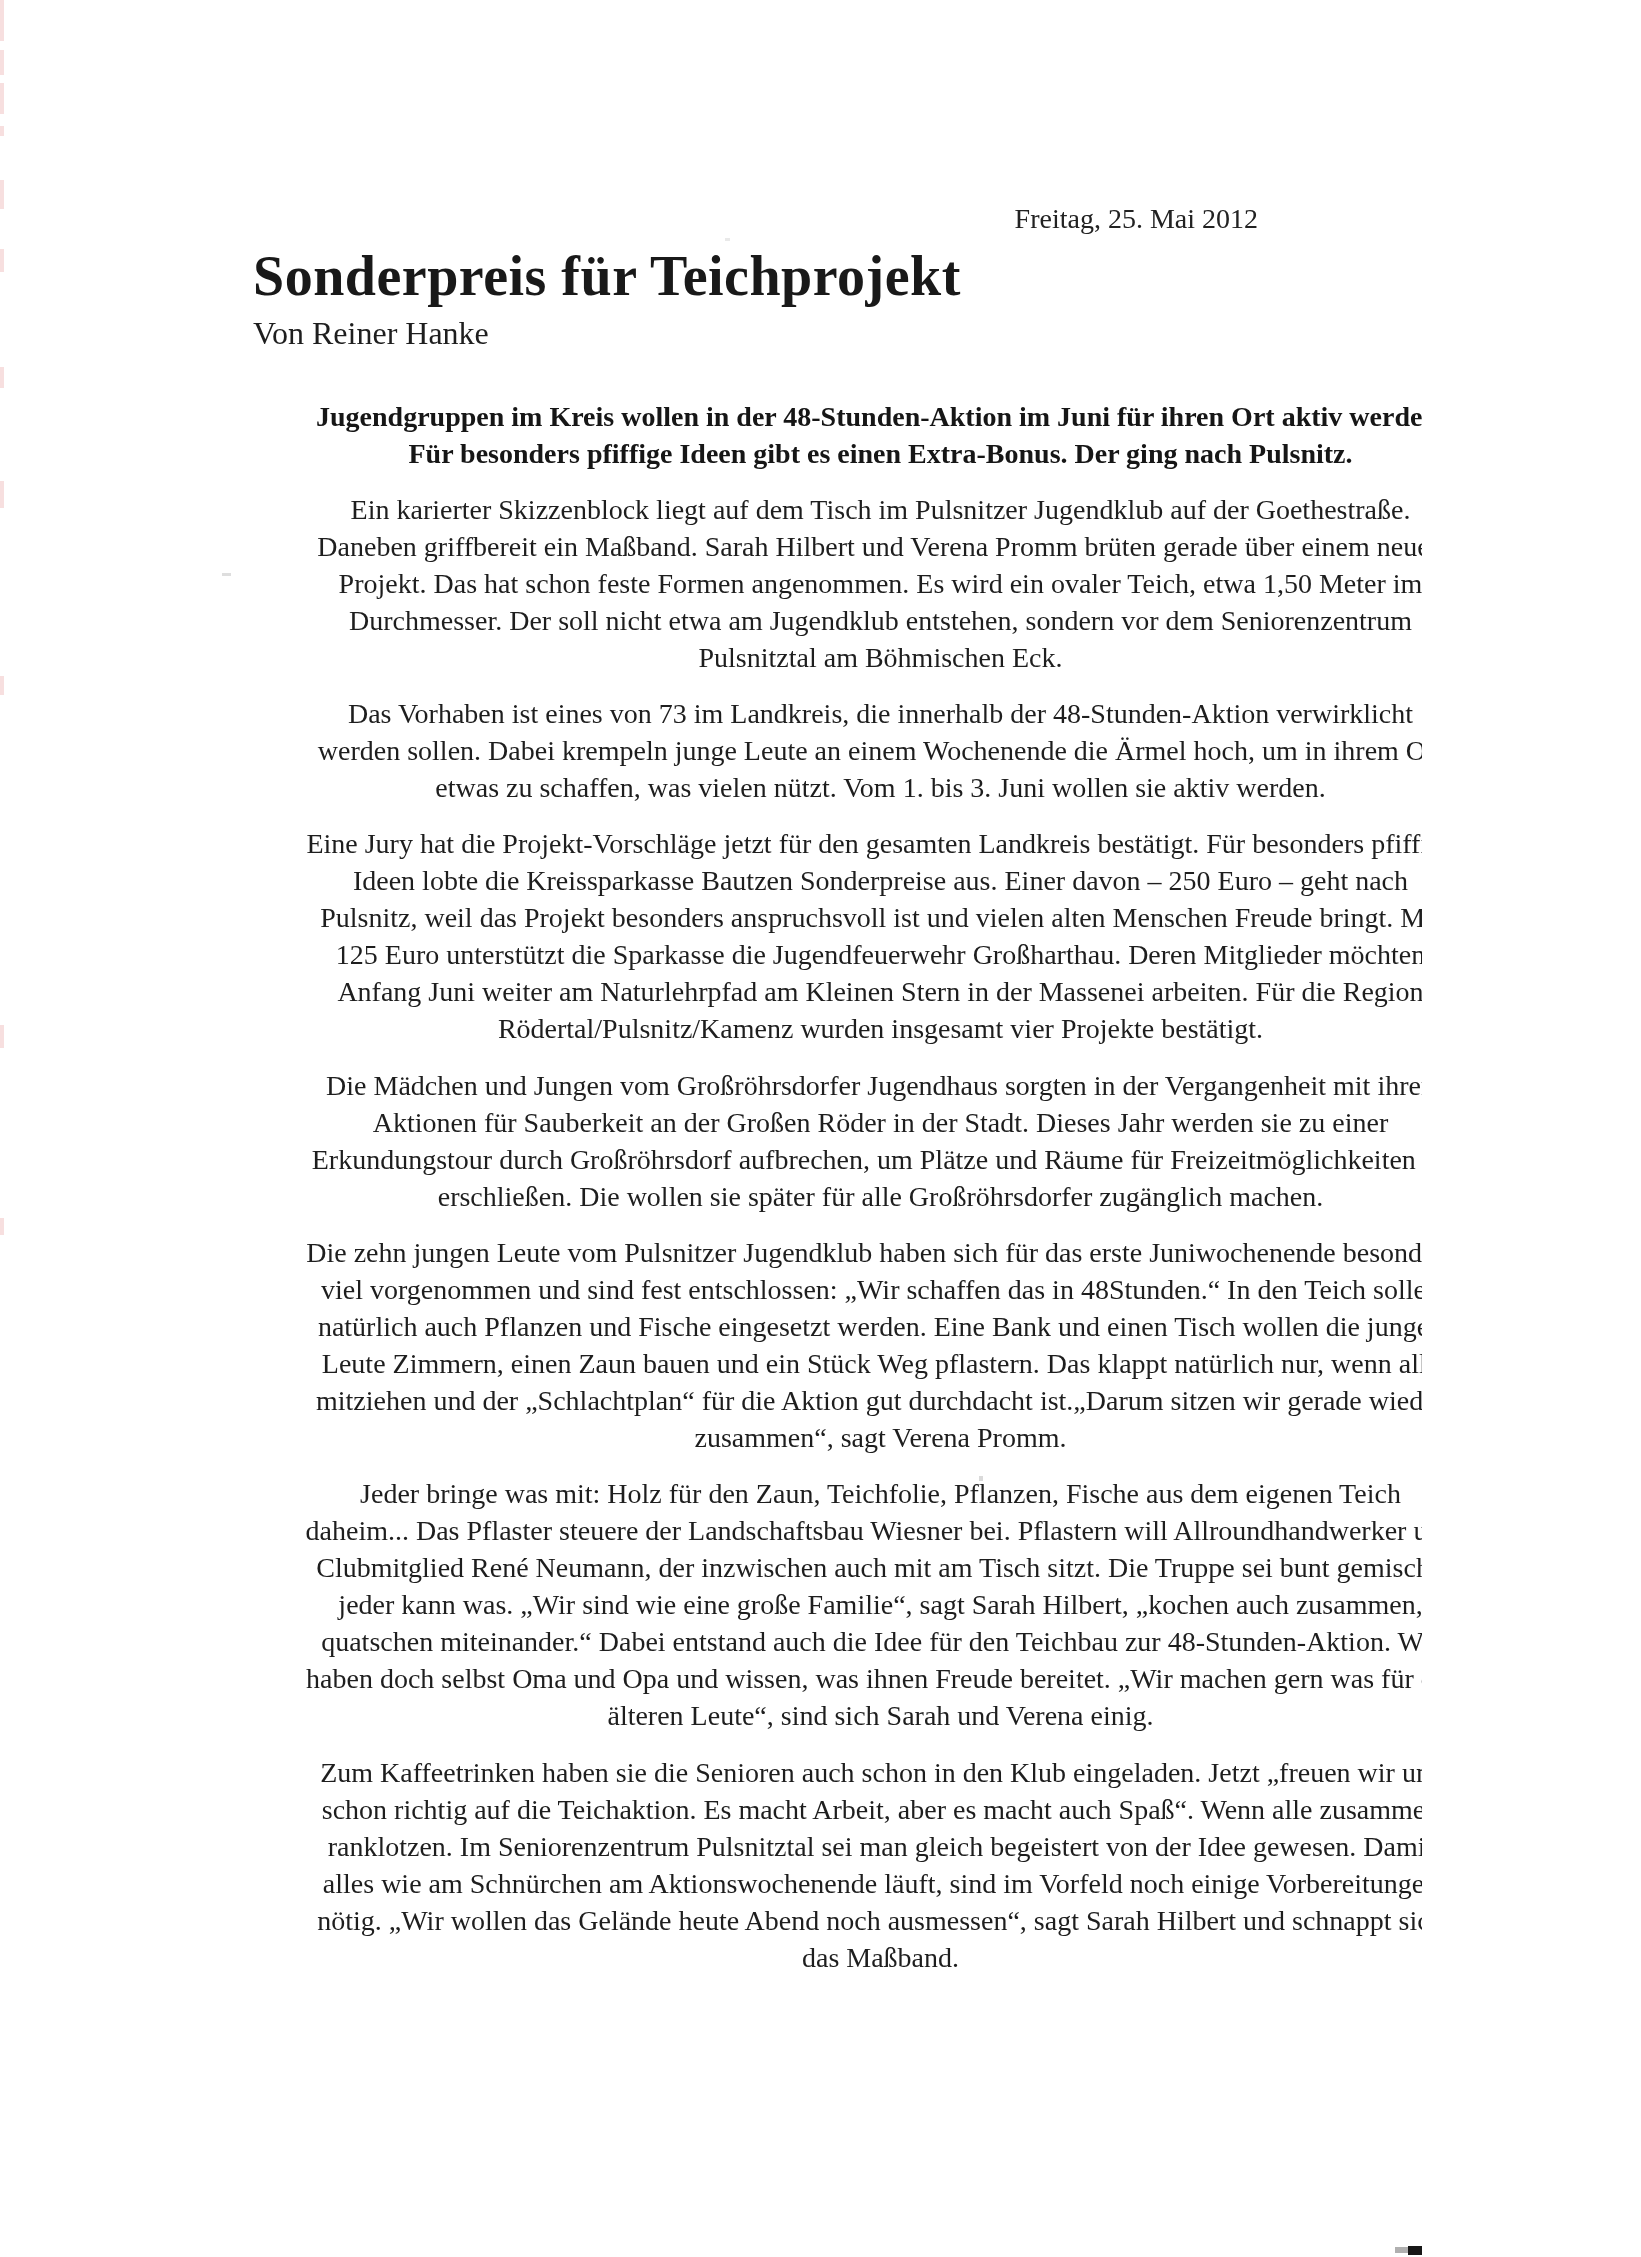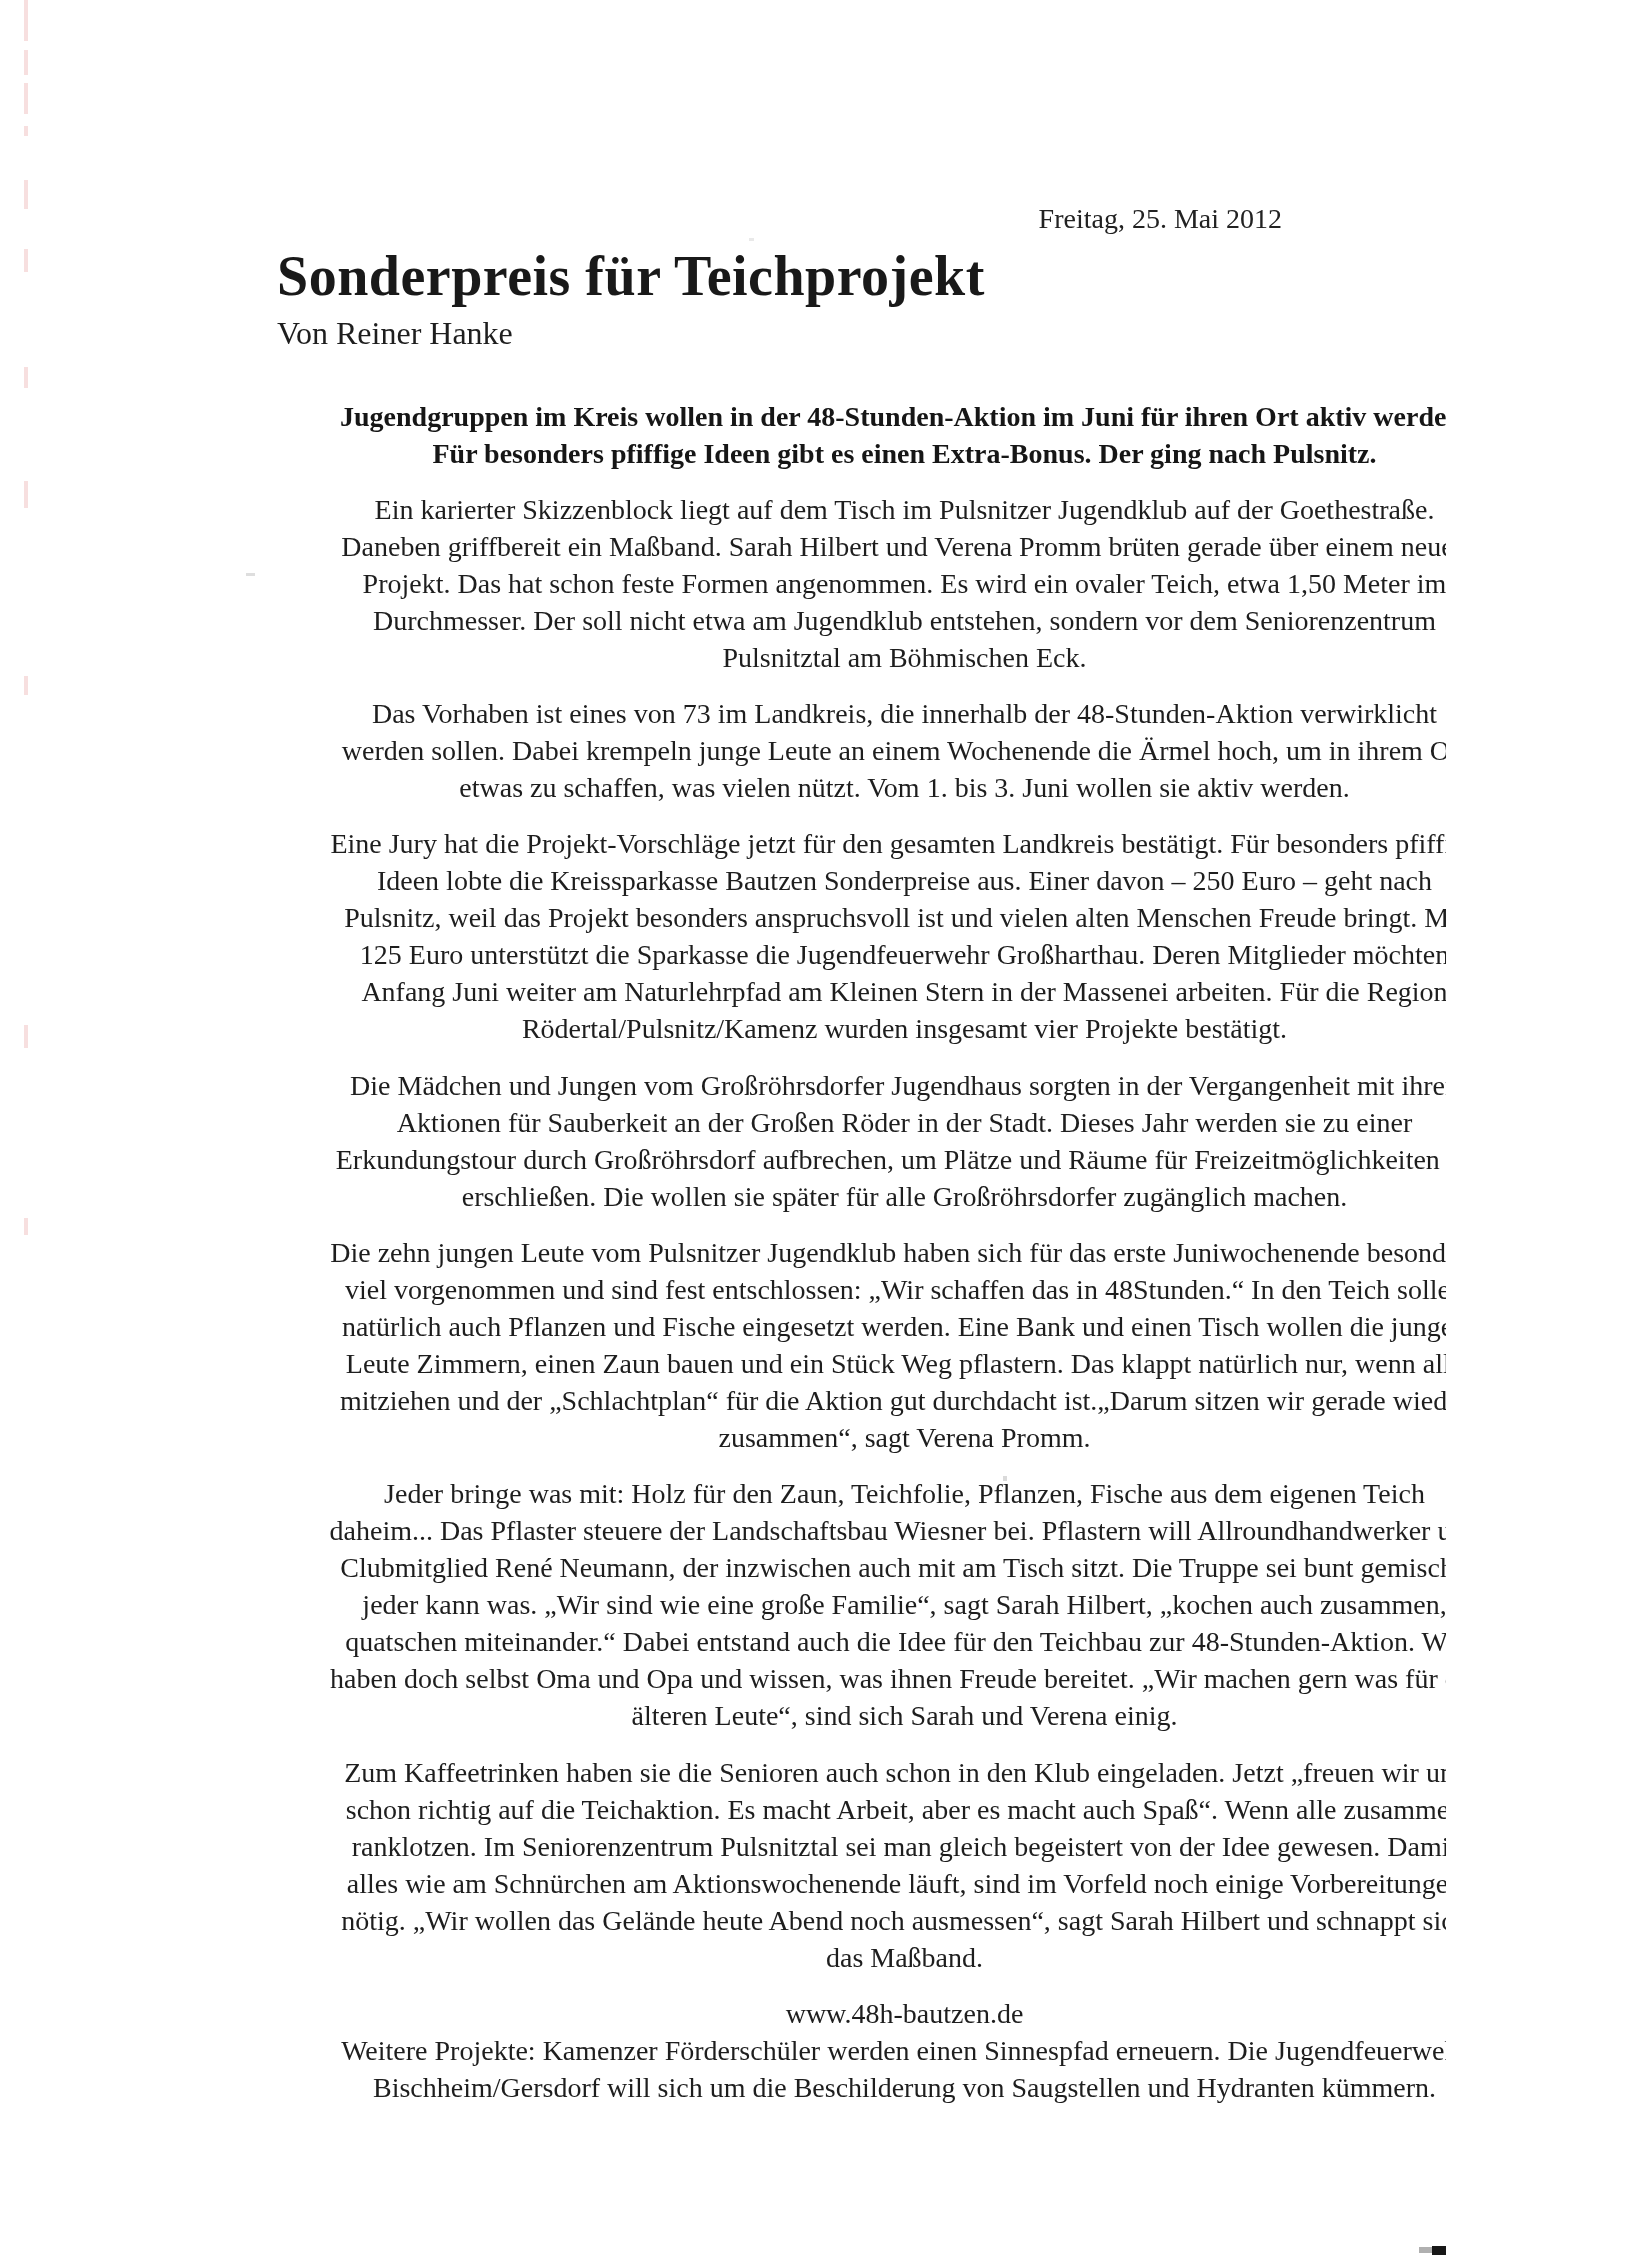--- a/index.html
+++ b/index.html
@@ -9,21 +9,20 @@
     background: #ffffff;
   }
   .page {
     position: relative;
     width: 1422px;
     height: 2257px;
     background: #ffffff;
     overflow: hidden;
     font-family: "Liberation Serif", "DejaVu Serif", serif;
     color: #1e1e1e;
-    margin-left: 24px;
   }
   .date-block {
     position: absolute;
     top: 199px;
     left: 0;
     right: 164px;
     text-align: right;
     font-size: 28px;
     line-height: 39px;
     color: #222;
@@ -139,25 +138,20 @@
 quatschen miteinander.“ Dabei entstand auch die Idee für den Teichbau zur 48-Stunden-Aktion. Wir
 haben doch selbst Oma und Opa und wissen, was ihnen Freude bereitet. „Wir machen gern was für die
 älteren Leute“, sind sich Sarah und Verena einig.</div>
     <div class="para">Zum Kaffeetrinken haben sie die Senioren auch schon in den Klub eingeladen. Jetzt „freuen wir uns
 schon richtig auf die Teichaktion. Es macht Arbeit, aber es macht auch Spaß“. Wenn alle zusammen
 ranklotzen. Im Seniorenzentrum Pulsnitztal sei man gleich begeistert von der Idee gewesen. Damit
 alles wie am Schnürchen am Aktionswochenende läuft, sind im Vorfeld noch einige Vorbereitungen
 nötig. „Wir wollen das Gelände heute Abend noch ausmessen“, sagt Sarah Hilbert und schnappt sich
 das Maßband.</div>
 
-    <div class="footer-block">
-      <div class="footer-line">www.48h-bautzen.de</div>
-      <div class="footer-line">Weitere Projekte: Kamenzer Förderschüler werden einen Sinnespfad erneuern. Die Jugendfeuerwehr
-Bischheim/Gersdorf will sich um die Beschilderung von Saugstellen und Hydranten kümmern.</div>
-    </div>
   </div>
 
   <div class="artifact edge-pink" style="top:0; height:41px;"></div>
   <div class="artifact edge-pink" style="top:50px; height:25px;"></div>
   <div class="artifact edge-pink" style="top:83px; height:31px;"></div>
   <div class="artifact edge-pink" style="top:126px; height:9.7px;"></div>
   <div class="artifact edge-pink" style="top:180px; height:29px;"></div>
   <div class="artifact edge-pink" style="top:249px; height:23px;"></div>
   <div class="artifact edge-pink" style="top:367px; height:21px;"></div>
   <div class="artifact edge-pink" style="top:481px; height:27px;"></div>

